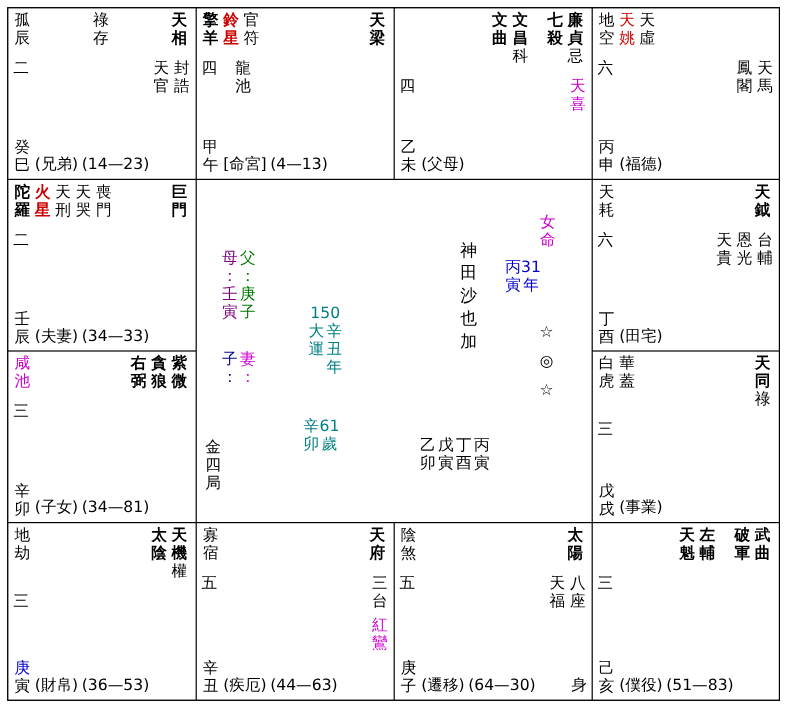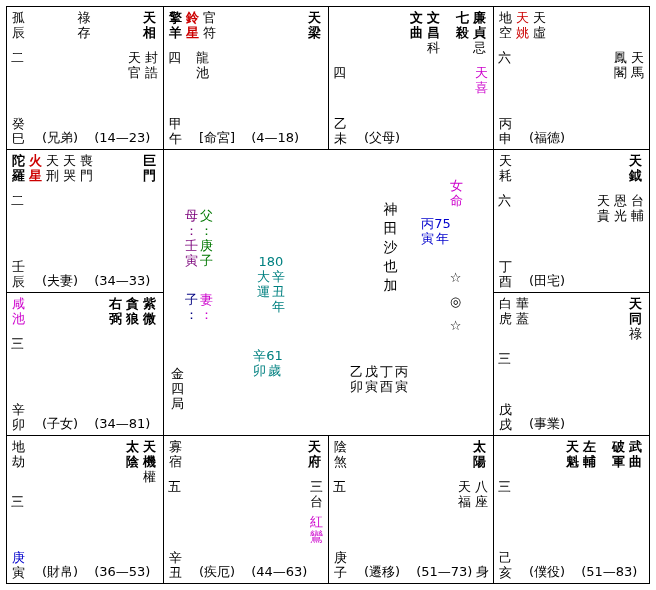--- a/index.html
+++ b/index.html
@@ -19,21 +19,21 @@
   .vcol span{font-size:13px;line-height:15px;white-space:nowrap;}
   .bold{font-weight:bold;}
   .mid{display:flex;margin-top:10px;}
   .num{font-size:13px;line-height:15px;}
   .midstars{display:flex;flex-direction:column;gap:5px;}
   .midstars.right{margin-left:auto;align-items:flex-end;}
   .midstars.left{margin-left:12px;align-items:flex-start;}
   .midrow{display:flex;}
   .midrow .vcol{margin-left:2px;}
   .bottom{margin-top:auto;display:flex;align-items:flex-end;font-size:13px;}
-  .bottom .pal,.bottom .ages{line-height:16px;white-space:nowrap;margin-left:16px;}
+  .bottom .pal,.bottom .ages{line-height:16px;white-space:nowrap;margin-left:3px;}
   .bottom .extra{line-height:16px;white-space:nowrap;margin-left:auto;}
   .hrow{display:flex;}
   .dhead{font-size:13px;line-height:15px;text-align:center;}
   .symcol span{line-height:24px;}
   .namecol span{font-size:14px;line-height:19px;}
 </style>
 </head>
 <body>
 
 <div class="board" id="board">
@@ -56,21 +56,21 @@
         <div class="vcol">
           <span style="color: rgb(0, 0, 128);">子</span>
           <span style="color: rgb(0, 0, 128);">：</span>
         </div>
         <div class="vcol">
           <span style="color: rgb(204, 0, 204);">妻</span>
           <span style="color: rgb(204, 0, 204);">：</span>
         </div>
       </div>
       <div style="color: rgb(0, 128, 128); left: 92px; top: 104px;">
-        <div class="dhead">180</div>
+        <div class="dhead">150</div>
         <div class="hrow">
           <div class="vcol">
             <span>大</span>
             <span>運</span>
           </div>
           <div class="vcol">
             <span>辛</span>
             <span>丑</span>
             <span>年</span>
           </div>
@@ -101,21 +101,21 @@
       <div class="vcol" style="left: 285px; top: 28px;">
         <span style="color: rgb(204, 0, 204);">女</span>
         <span style="color: rgb(204, 0, 204);">命</span>
       </div>
       <div class="hrow" style="left: 256px; top: 66px;">
         <div class="vcol">
           <span style="color: rgb(0, 0, 204);">丙</span>
           <span style="color: rgb(0, 0, 204);">寅</span>
         </div>
         <div class="vcol">
-          <span style="color: rgb(0, 0, 204);">75</span>
+          <span style="color: rgb(0, 0, 204);">31</span>
           <span style="color: rgb(0, 0, 204);">年</span>
         </div>
       </div>
       <div class="vcol symcol" style="left: 284px; top: 116px;">
         <span>☆</span>
         <span>◎</span>
         <span>☆</span>
       </div>
       <div class="hrow" style="left: 185px; top: 214px;">
         <div class="vcol">
@@ -214,21 +214,21 @@
             </div>
           </div>
         </div>
       </div>
       <div class="bottom">
         <div class="vcol">
           <span>甲</span>
           <span>午</span>
         </div>
         <span class="pal">[命宮]</span>
-        <span class="ages">(4—18)</span>
+        <span class="ages">(4—13)</span>
       </div>
     </div>
     <div class="cell" style="grid-row-start: 1; grid-column-start: 3;">
       <div class="top">
         <div class="grp push">
           <div class="vcol">
             <span class="bold">文</span>
             <span class="bold">曲</span>
           </div>
           <div class="vcol">
@@ -561,21 +561,21 @@
             </div>
           </div>
         </div>
       </div>
       <div class="bottom">
         <div class="vcol">
           <span>庚</span>
           <span>子</span>
         </div>
         <span class="pal">(遷移)</span>
-        <span class="ages">(51—73)</span>
+        <span class="ages">(64—30)</span>
         <span class="extra">身</span>
       </div>
     </div>
     <div class="cell" style="grid-row-start: 4; grid-column-start: 4;">
       <div class="top">
         <div class="grp push">
           <div class="vcol">
             <span class="bold">天</span>
             <span class="bold">魁</span>
           </div>

